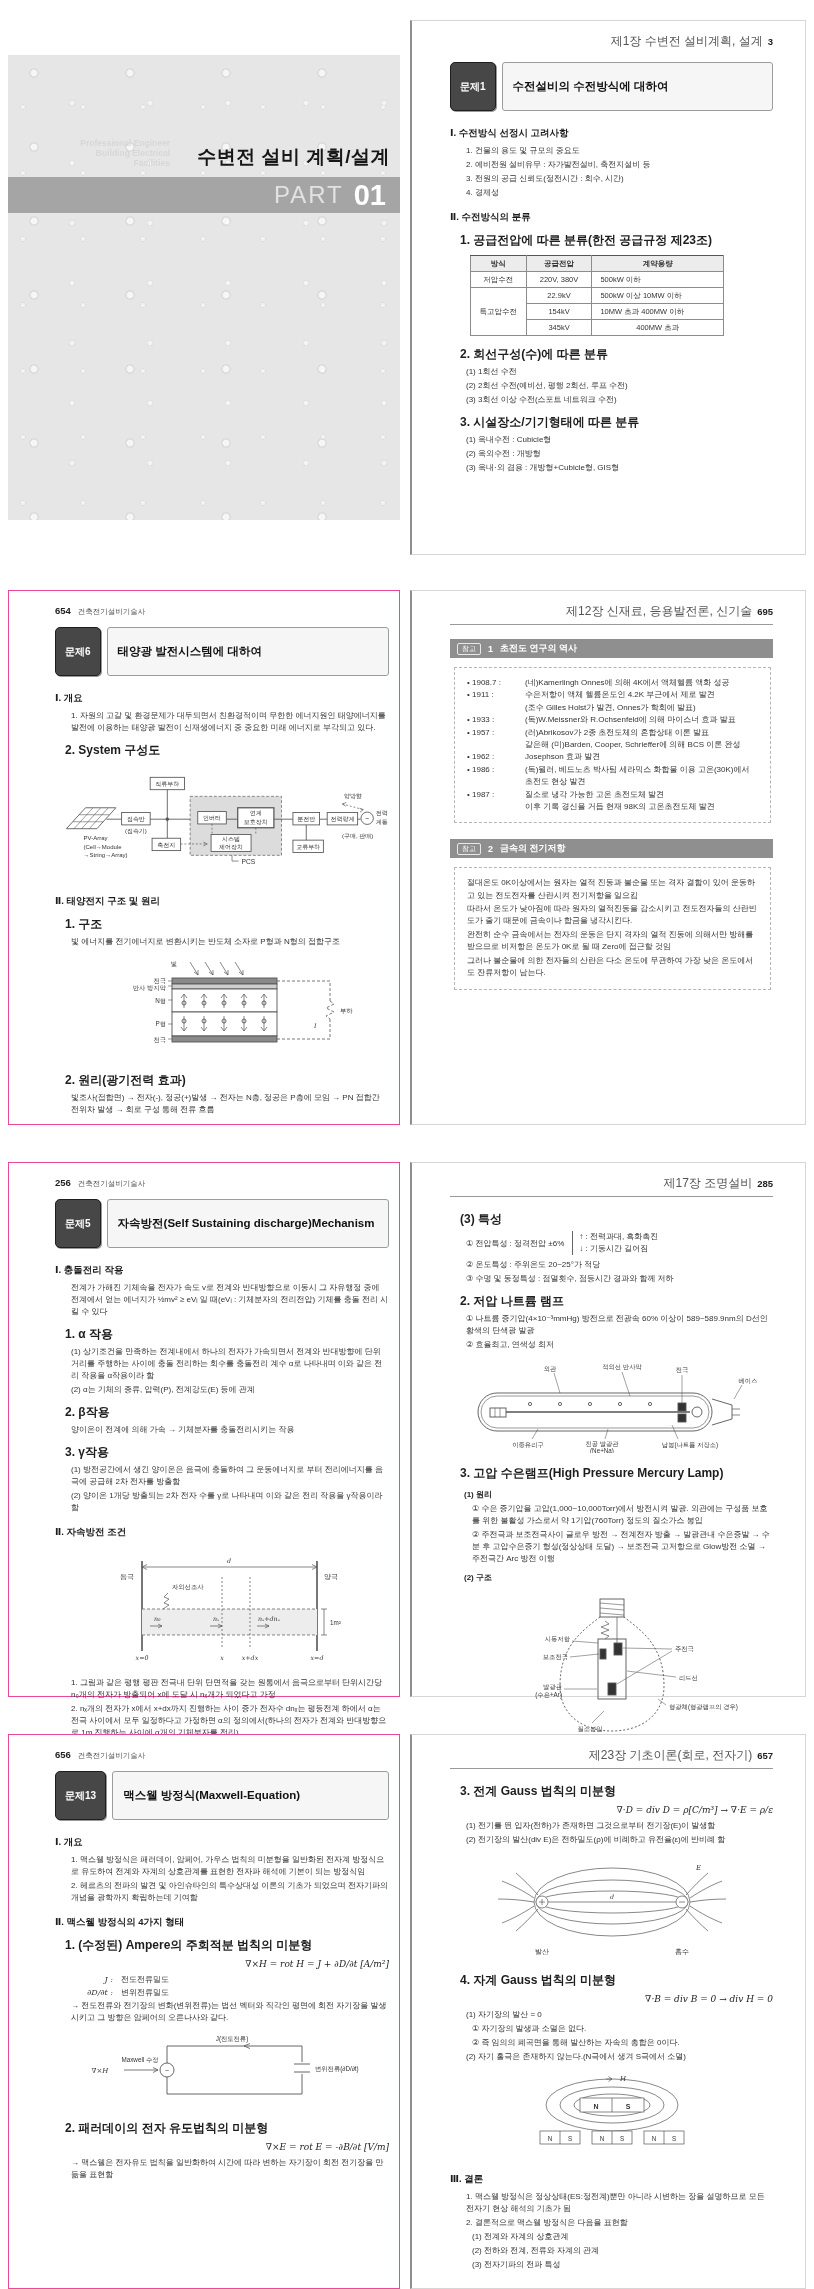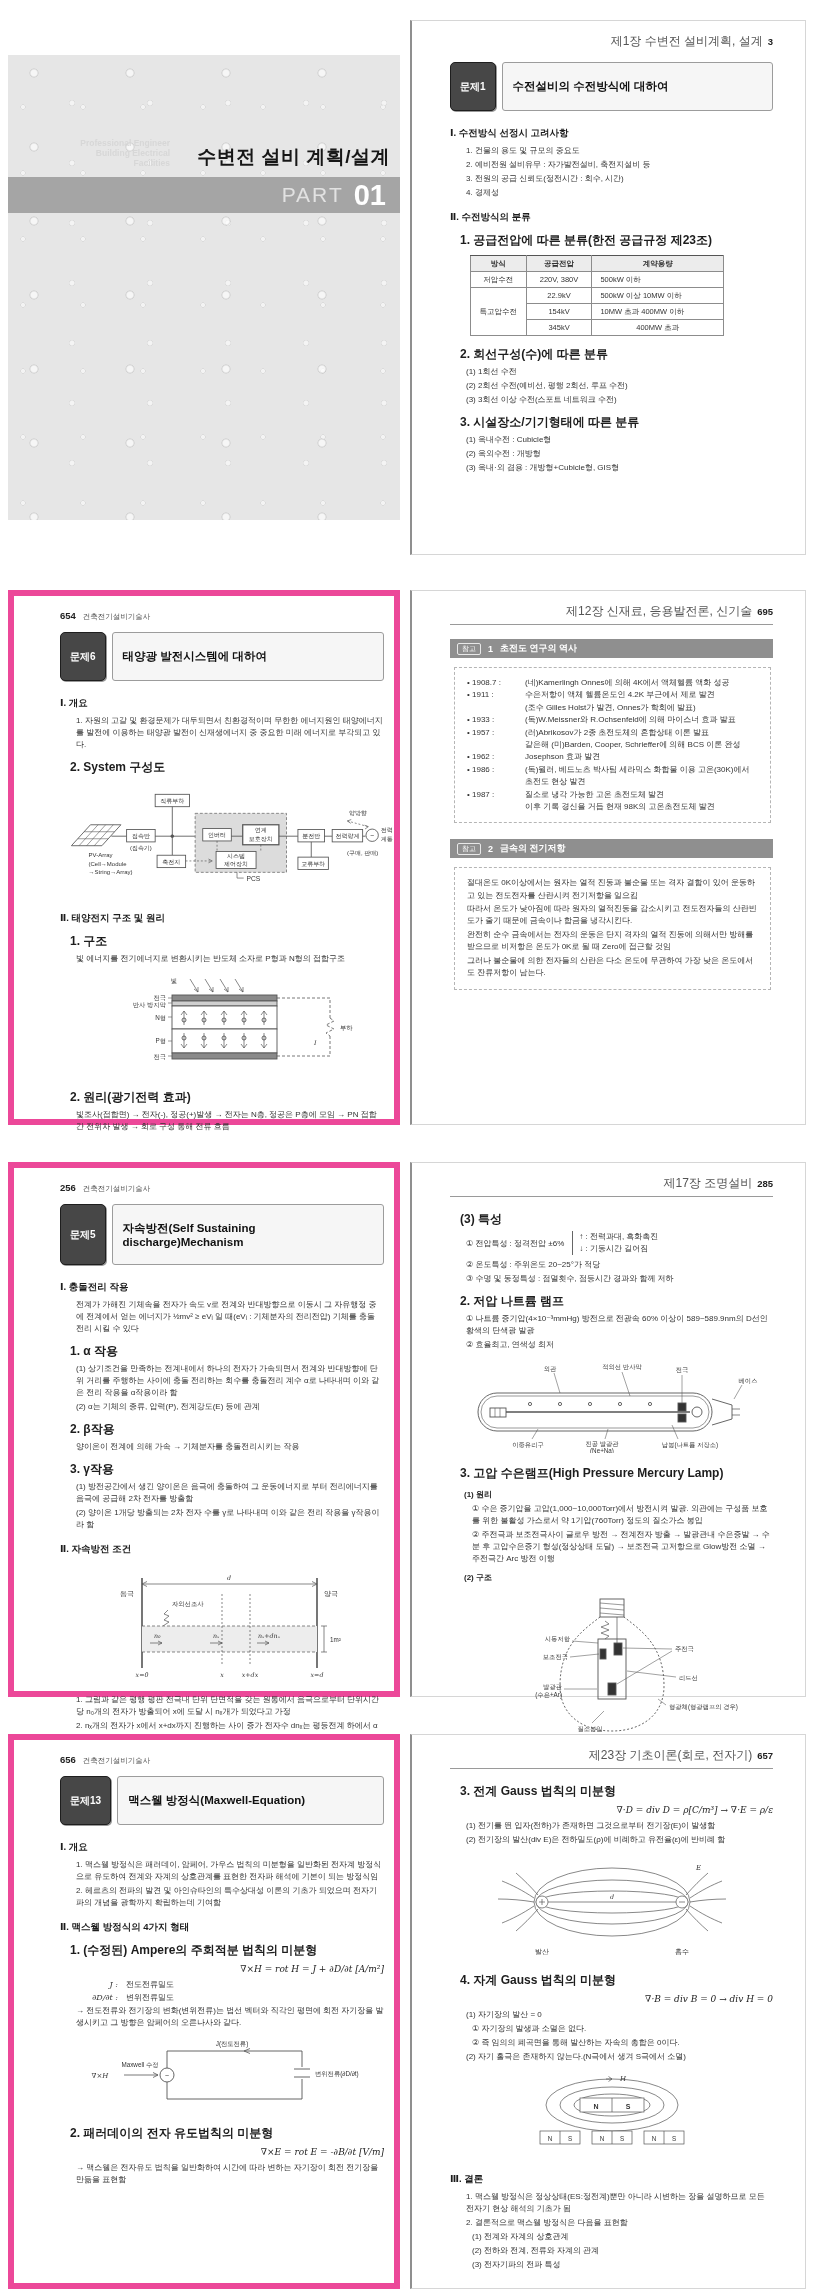--- a/index.html
+++ b/index.html
@@ -1,35 +1,35 @@
 <!DOCTYPE html>
 <html><head>
 <meta charset="utf-8">
 <style>
   html,body{margin:0;padding:0;background:#ffffff;}
   .canvas{position:relative;width:814px;height:2289px;background:#ffffff;overflow:hidden;
           font-family:"Liberation Sans","DejaVu Sans",sans-serif;color:#333;}
-  .sheet{position:absolute;width:392px;height:535px;background:#fff;border:6px solid #ec4899;
+  .sheet{position:absolute;width:392px;height:535px;background:#fff;border:1px solid #ec4899;
          box-sizing:border-box;padding:14px 10px 10px 46px;}
   .sheet.right{width:396px;border:1px solid #d6d6d6;border-left:2px solid #8f8f8f;padding:12px 32px 10px 38px;}
   .sheet.tall{height:555px;}
   
   #sheet-cover{border:none;padding:0;}
   .cover-photo{position:absolute;left:0;top:35px;width:392px;height:465px;background-color:#e6e6e6;
     background-image:
       radial-gradient(circle 7px at 26px 18px, rgba(255,255,255,.65) 40%, rgba(160,160,160,.28) 62%, transparent 70%),
       radial-gradient(circle 5px at 64px 48px, rgba(255,255,255,.55) 40%, rgba(160,160,160,.22) 62%, transparent 70%),
       radial-gradient(circle 4px at 15px 52px, rgba(255,255,255,.5) 40%, rgba(160,160,160,.2) 62%, transparent 70%);
     background-size:96px 74px,78px 60px,60px 66px;}
   .cover-watermark{position:absolute;left:0;top:118px;width:162px;text-align:right;
     color:#d7d7d7;font-weight:bold;font-size:8.5px;line-height:10px;}
   .cover-title{position:absolute;right:10px;top:124px;font-size:19px;font-weight:bold;color:#171717;letter-spacing:.5px;}
   .cover-band{position:absolute;left:0;top:157px;width:392px;height:36px;background:#a5a5a5;
     display:flex;align-items:center;justify-content:flex-end;padding-right:14px;box-sizing:border-box;}
-  .part-word{color:#e2e2e2;font-size:21px;letter-spacing:2px;}
+  .part-word{color:#e2e2e2;font-size:24px;letter-spacing:2px;}
   .part-num{color:#ffffff;font-size:29px;font-weight:bold;margin-left:10px;}
   
   .hdr-left{display:flex;align-items:baseline;gap:7px;margin-bottom:10px;}
   .hdr-left .pno{font-size:9.5px;font-weight:bold;color:#222;}
   .hdr-left .htxt{font-size:7.5px;color:#555;}
   .hdr-right{display:flex;justify-content:flex-end;align-items:baseline;gap:5px;}
   .hdr-right .htxt{font-size:12px;color:#555;}
   .hdr-right .pno{font-size:9.5px;font-weight:bold;color:#222;}
   .hdr-rule{border-bottom:1px solid #9a9a9a;margin:4px 0 14px;}
   .hdr-sp{margin-bottom:12px;}

